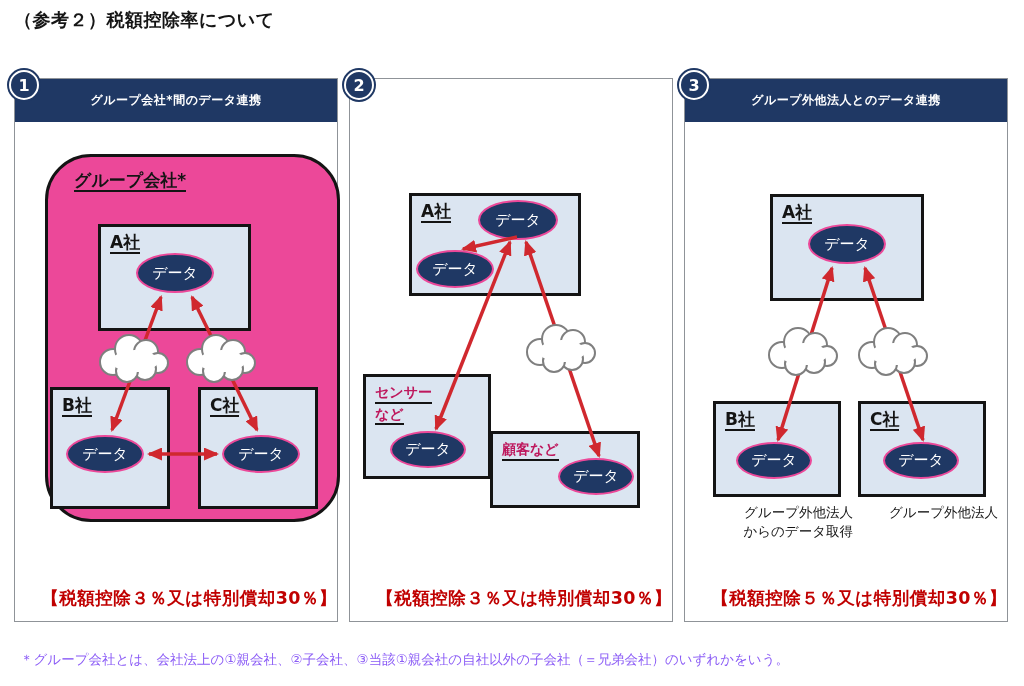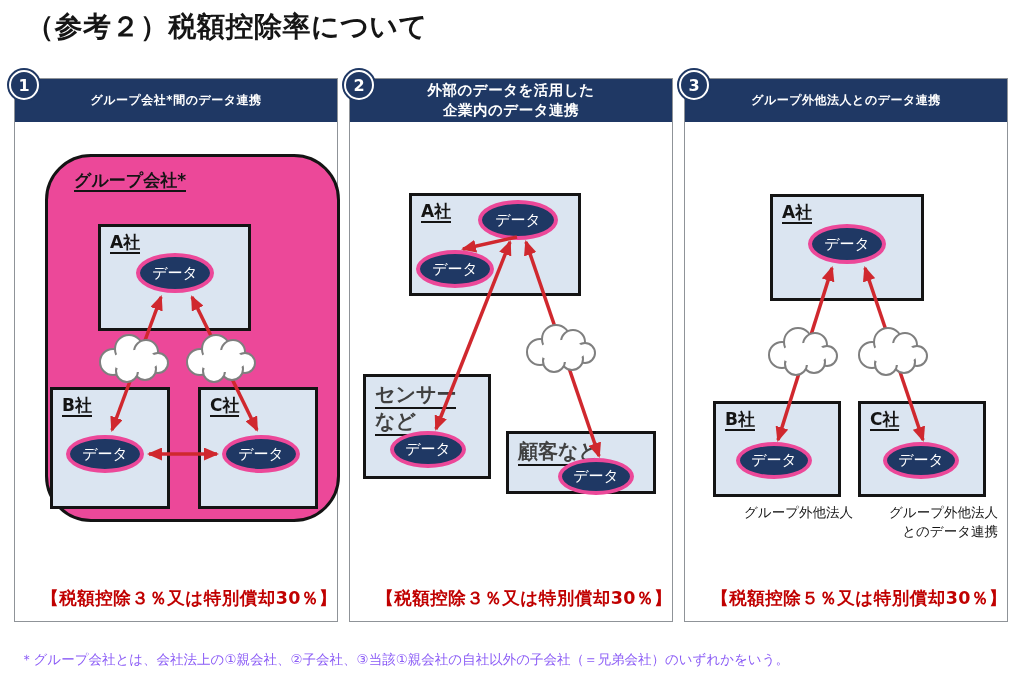--- a/index.html
+++ b/index.html
@@ -1,42 +1,42 @@
 <!DOCTYPE html>
 <html><head>
 <meta charset="utf-8">
 <style>
   * { margin:0; padding:0; box-sizing:border-box; }
   body { background:#ffffff; font-family:"DejaVu Sans","Liberation Sans",sans-serif; }
   .canvas { position:relative; width:1024px; height:686px; background:#ffffff; overflow:hidden; }
 
-  .page-title { position:absolute; left:14px; top:8px; font-size:28px; font-weight:bold; color:#151515; letter-spacing:0.5px;margin-left:12px; }
+  .page-title { position:absolute; left:14px; top:8px; font-size:18px; font-weight:bold; color:#151515; letter-spacing:0.5px; }
 
   .panel { position:absolute; top:78px; width:324px; height:544px; background:#ffffff; border:1px solid #8f9398; }
   .panel-header { position:absolute; left:0; top:0; width:100%; height:43px; background:#1f3864; color:#ffffff;
                   display:flex; flex-direction:column; align-items:center; justify-content:center; text-align:center; }
   .panel-title { font-size:12px; font-weight:bold; letter-spacing:0.5px; }
   .panel-title-small { font-size:14.5px; font-weight:bold; line-height:1.35; letter-spacing:0.5px; }
 
   .badge { position:absolute; left:-6px; top:-9px; width:30px; height:30px; border-radius:50%;
            background:#1f3864; border:2px solid #ffffff; box-shadow:0 0 0 2px #1f3864;
            display:flex; align-items:center; justify-content:center;
            color:#ffffff; font-size:16px; font-weight:bold; z-index:5; }
 
   .group-box { position:absolute; left:30px; top:75px; width:295px; height:368px; background:#ec4899;
                border:3px solid #141414; border-radius:46px; padding:13px 0 0 26px; }
 
   .co-box { position:absolute; background:#dbe5f1; border:3px solid #141414; padding:5px 0 0 9px; }
 
   .label { display:inline-block; font-size:17px; font-weight:bold; color:#141414; line-height:1.2;
            border-bottom:2.5px solid #141414; padding-bottom:0px; }
-  .label-sm { display:inline-block; font-size:20px; font-weight:bold; color:#404040; line-height:1.25;
+  .label-sm { display:inline-block; font-size:14px; font-weight:bold; color:#be185d; line-height:1.25;
               border-bottom:2.5px solid #141414; }
 
-  .oval { position:absolute; background:#1f3864; border:4px solid #ec4899; border-radius:50%;
+  .oval { position:absolute; background:#1f3864; border:2px solid #ec4899; border-radius:50%;
           color:#ffffff; display:flex; align-items:center; justify-content:center; font-size:15px; }
 
   .overlay { position:absolute; left:0; top:0; width:324px; height:544px; pointer-events:none; z-index:4; }
 
   .deduction { position:absolute; left:0; right:0; bottom:11px; text-align:right;
                color:#c00000; font-size:17.5px; font-weight:bold; letter-spacing:0.5px; }
 
   .caption { position:absolute; width:152px; text-align:right; font-size:13.5px; line-height:1.4; color:#141414; }
 
   .footnote { position:absolute; left:20px; top:651px; font-size:13.5px; color:#8b5cf6; }
@@ -113,44 +113,40 @@
       </g>
     </svg>
 
     <div class="deduction">【税額控除３％又は特別償却30％】</div>
   </section>
 
   <section class="panel" style="left:349px;">
     <div class="badge">
       <span>2</span>
     </div>
-    <header class="panel-header">
-      <div class="panel-title-small">外部のデータを活用した</div>
-      <div class="panel-title-small">企業内のデータ連携</div>
-    </header>
 
     <div class="co-box" style="left:59px; top:114px; width:172px; height:103px;">
       <span class="label">A社</span>
     </div>
     <div class="oval" style="left:128px; top:121px; width:80px; height:40px; z-index:2;">
       <span>データ</span>
     </div>
     <div class="oval" style="left:66px; top:171px; width:78px; height:38px; z-index:2;">
       <span>データ</span>
     </div>
 
     <div class="co-box" style="left:13px; top:295px; width:128px; height:105px;">
       <div><span class="label-sm">センサー</span></div>
       <div><span class="label-sm">など</span></div>
     </div>
     <div class="oval" style="left:40px; top:352px; width:76px; height:37px; z-index:2;">
       <span>データ</span>
     </div>
 
-    <div class="co-box" style="left:156px; top:352px; width:150px; height:63px;">
+    <div class="co-box" style="left:140px; top:352px; width:150px; height:77px;">
       <span class="label-sm">顧客など</span>
     </div>
     <div class="oval" style="left:208px; top:379px; width:76px; height:37px; z-index:2;">
       <span>データ</span>
     </div>
 
     <svg class="overlay" viewBox="0 0 324 544">
       <defs>
         <marker id="ah2" orient="auto-start-reverse" markerUnits="userSpaceOnUse" markerWidth="15" markerHeight="13" refX="13" refY="6.5">
           <path d="M0,0 L15,6.5 L0,13 z" fill="#d0282e"></path>
@@ -197,24 +193,24 @@
 
     <div class="co-box" style="left:173px; top:322px; width:128px; height:96px;">
       <span class="label">C社</span>
     </div>
     <div class="oval" style="left:198px; top:363px; width:76px; height:37px; z-index:2;">
       <span>データ</span>
     </div>
 
     <div class="caption" style="left:16px; top:424px;">
       <div>グループ外他法人</div>
+      <div>からのデータ取得</div>
     </div>
     <div class="caption" style="left:161px; top:424px;">
       <div>グループ外他法人</div>
-      <div>とのデータ連携</div>
     </div>
 
     <svg class="overlay" viewBox="0 0 324 544">
       <defs>
         <marker id="ah3" orient="auto-start-reverse" markerUnits="userSpaceOnUse" markerWidth="15" markerHeight="13" refX="13" refY="6.5">
           <path d="M0,0 L15,6.5 L0,13 z" fill="#d0282e"></path>
         </marker>
       </defs>
       <line class="flow" x1="147" y1="189" x2="93" y2="361" marker-start="url(#ah3)" marker-end="url(#ah3)"></line>
       <line class="flow" x1="180" y1="189" x2="238" y2="361" marker-start="url(#ah3)" marker-end="url(#ah3)"></line>

